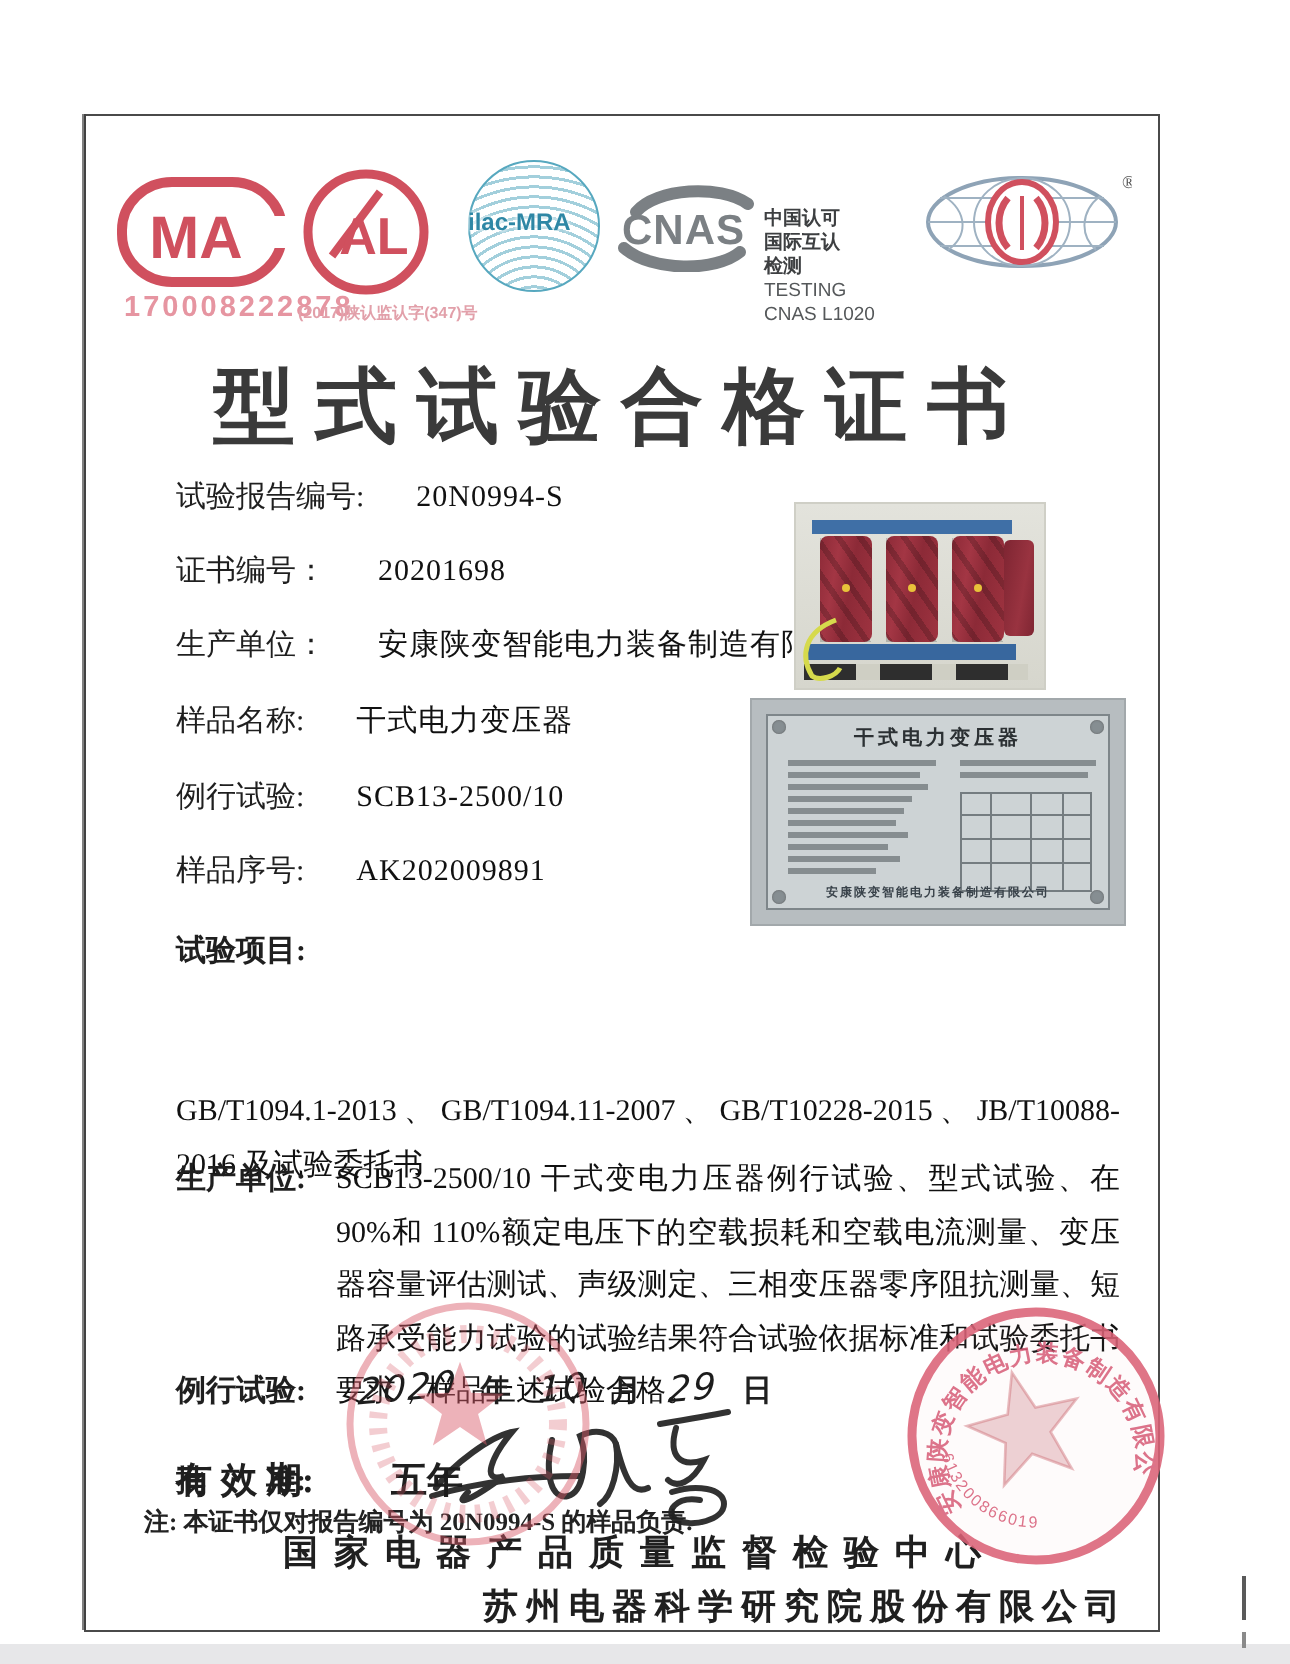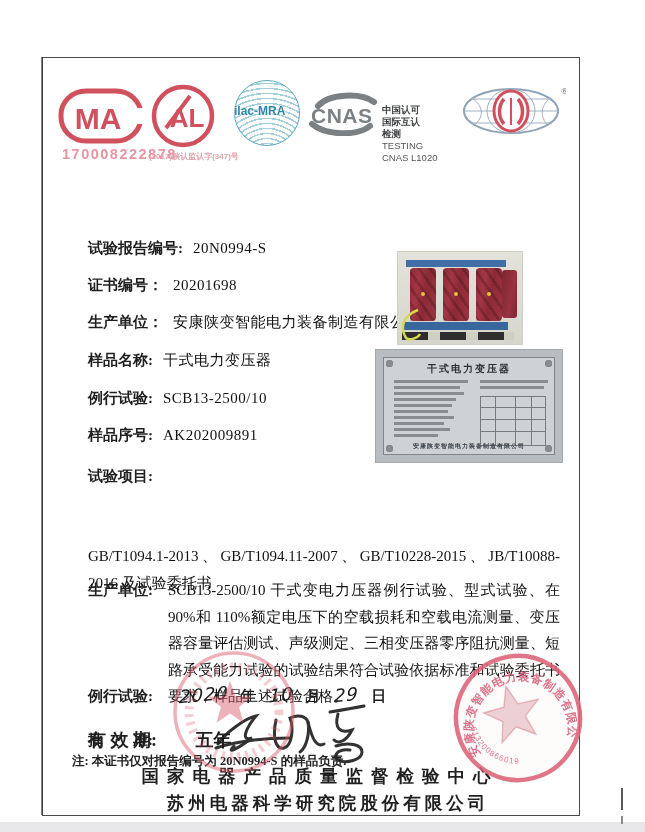--- a/index.html
+++ b/index.html
@@ -32,37 +32,37 @@
   .cnas-lines .en{font-weight:400;color:#55585a;}
   .globe-box{left:462px;top:86px;width:104px;height:52px;}
 
   
   .title{left:42px;top:176px;width:537px;text-align:center;
     font-family:"Liberation Sans","DejaVu Sans",sans-serif;font-weight:700;
     font-size:41px;letter-spacing:10px;color:#3a3a3a;}
 
   
   .frow{left:88px;white-space:nowrap;font-size:15px;}
-  .flabel{font-weight:700;margin-right:10px;}
+  .flabel{font-weight:400;margin-right:26px;}
   .fval{font-weight:500;color:#111;letter-spacing:.5px;}
   .prow{left:88px;width:472px;display:flex;font-size:15px;line-height:26.5px;}
   .plabel{flex:0 0 80px;font-weight:700;}
   .pval{flex:1;text-align:justify;font-weight:500;color:#111;}
 
   .issue-row{left:88px;top:684px;font-size:15px;font-weight:700;white-space:nowrap;}
   .hand{display:inline-block;font-family:"DejaVu Sans","Liberation Sans",sans-serif;
     font-style:italic;font-weight:400;font-size:18px;color:#1c1c1c;
     transform:rotate(-5deg) skewX(-8deg);letter-spacing:1px;}
   .unit{margin:0 10px 0 8px;}
   .validity-row{left:88px;top:728px;font-size:18px;font-weight:700;text-align:center;}
   .validity-val{margin-left:34px;font-weight:600;}
   .approval-row{left:88px;top:731px;font-size:15px;font-weight:700;}
   .note-row{left:72px;top:753px;font-size:12.5px;font-weight:600;color:#222;}
   .org1{left:60px;top:764px;width:520px;text-align:center;font-size:17.5px;font-weight:700;letter-spacing:8px;}
-  .org2{left:68px;top:791px;width:520px;text-align:center;font-size:17.5px;font-weight:700;letter-spacing:4px;}
+  .org2{left:44px;top:791px;width:520px;text-align:right;font-size:17.5px;font-weight:700;letter-spacing:4px;}
   .sr{position:absolute;opacity:0;pointer-events:none;font-size:1px;}
 
   
   .photo1{left:398px;top:252px;width:124px;height:92px;background:linear-gradient(#e3e3dc,#d6d6cd);
           box-shadow:0 0 0 1px #cfcfc6;}
   .photo1 .beam{position:absolute;left:8px;top:8px;width:100px;height:7px;background:#3f6fa6;}
   .photo1 .chan{position:absolute;left:6px;top:70px;width:104px;height:8px;background:#38679e;}
   .photo1 .cyl{position:absolute;top:16px;width:26px;height:53px;border-radius:4px;
      background:linear-gradient(100deg,#8c2a37 0%,#a33644 30%,#8c2a37 55%,#9e3340 100%);}
   .photo1 .cyl::after{content:"";position:absolute;inset:0;
@@ -143,20 +143,21 @@
     <ellipse cx="49" cy="25" rx="47" ry="22" fill="none" stroke="#8ea3b6" stroke-width="2"></ellipse>
     <path d="M2,25 H96 M8,13 H90 M8,37 H90" stroke="#9fb2c2" stroke-width="1" fill="none"></path>
     <ellipse cx="49" cy="25" rx="24" ry="22" fill="none" stroke="#9fb2c2" stroke-width="1"></ellipse>
     <path d="M10,12 C22,20 22,32 12,39 M88,12 C78,20 78,32 86,39" stroke="#9fb2c2" stroke-width="1" fill="none"></path>
     <ellipse cx="49" cy="25" rx="17" ry="20" fill="#fff" stroke="#d0505e" stroke-width="3"></ellipse>
     <path d="M42,13 C36,20 36,31 42,38 M56,13 C62,20 62,31 56,38" stroke="#d0505e" stroke-width="3.5" fill="none"></path>
     <line x1="49" y1="12" x2="49" y2="39" stroke="#d0505e" stroke-width="2"></line>
     <text x="99" y="8" font-size="9" fill="#555">®</text>
   </svg>
 
+  <div class="abs title">型式试验合格证书</div>
 
   <div class="abs frow" style="top:239px">
     <span class="flabel">试验报告编号:</span><span class="fval">20N0994-S</span></div>
   <div class="abs frow" style="top:276px">
     <span class="flabel">证书编号：</span><span class="fval">20201698</span></div>
   <div class="abs frow" style="top:313px">
     <span class="flabel">生产单位：</span><span class="fval">安康陕变智能电力装备制造有限公司</span></div>
   <div class="abs frow" style="top:351px">
     <span class="flabel">样品名称:</span><span class="fval">干式电力变压器</span></div>
   <div class="abs frow" style="top:389px">

